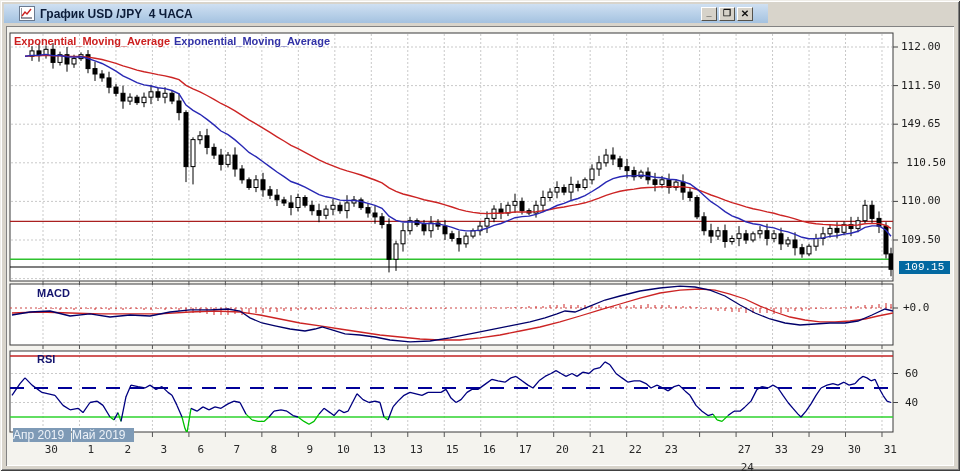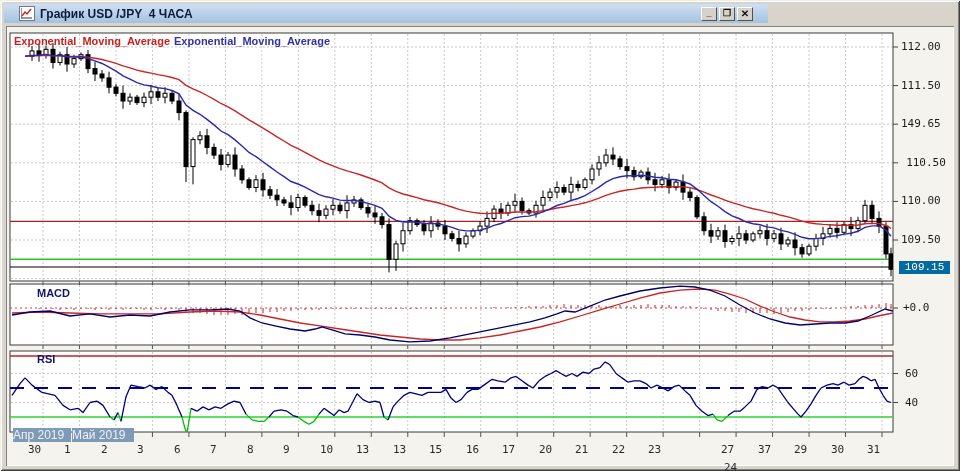--- a/index.html
+++ b/index.html
@@ -26,21 +26,21 @@
   svg.chart{position:absolute;left:0;top:0;}
   .lbl{position:absolute;white-space:pre;}
   .ema-lbl{font-size:11px;font-weight:bold;letter-spacing:0;}
   .panel-lbl{font-size:11px;color:#14146e;font-weight:bold;margin-left:23px;}
   .axis-num{font-family:"DejaVu Sans Mono",monospace;font-size:11px;color:#1c1c1c;}
   .price-tag{background:#0369a1;color:#fff;font-family:Liberation Mono, monospace;
     font-size:11px;text-align:center;line-height:13px;}
   .month-box{background:#7e9ab6;color:#edf2f8;font-size:12px;line-height:14px;
     padding-left:0;overflow:hidden;}
   .day-num{font-family:"DejaVu Sans Mono",monospace;font-size:11px;color:#2a2a2a;
-    text-align:left;}
+    text-align:right;}
 </style>
 </head>
 <body>
 
 <div class="window">
 
   <div class="titlebar">
     <div class="title-icon">
       <svg width="12" height="11" viewBox="0 0 12 11">
         <polyline points="0,10 0,0" stroke="#334" stroke-width="1" fill="none"></polyline>
@@ -660,18 +660,18 @@
       <div class="lbl day-num" style="left: 393px; top: 443px; width: 30px;">13</div>
       <div class="lbl day-num" style="left: 429px; top: 443px; width: 30px;">15</div>
       <div class="lbl day-num" style="left: 466px; top: 443px; width: 30px;">16</div>
       <div class="lbl day-num" style="left: 502px; top: 443px; width: 30px;">17</div>
       <div class="lbl day-num" style="left: 539px; top: 443px; width: 30px;">20</div>
       <div class="lbl day-num" style="left: 575px; top: 443px; width: 30px;">21</div>
       <div class="lbl day-num" style="left: 612px; top: 443px; width: 30px;">22</div>
       <div class="lbl day-num" style="left: 648px; top: 443px; width: 30px;">23</div>
       <div class="lbl day-num" style="left: 724px; top: 443px; width: 30px; margin-top: 18px;">24</div>
       <div class="lbl day-num" style="left: 721px; top: 443px; width: 30px;">27</div>
-      <div class="lbl day-num" style="left: 758px; top: 443px; width: 30px;">37</div>
+      <div class="lbl day-num" style="left: 758px; top: 443px; width: 30px;">33</div>
       <div class="lbl day-num" style="left: 794px; top: 443px; width: 30px;">29</div>
       <div class="lbl day-num" style="left: 831px; top: 443px; width: 30px;">30</div>
       <div class="lbl day-num" style="left: 867px; top: 443px; width: 30px;">31</div>
     </div>
 </div>
 
 </body></html>

